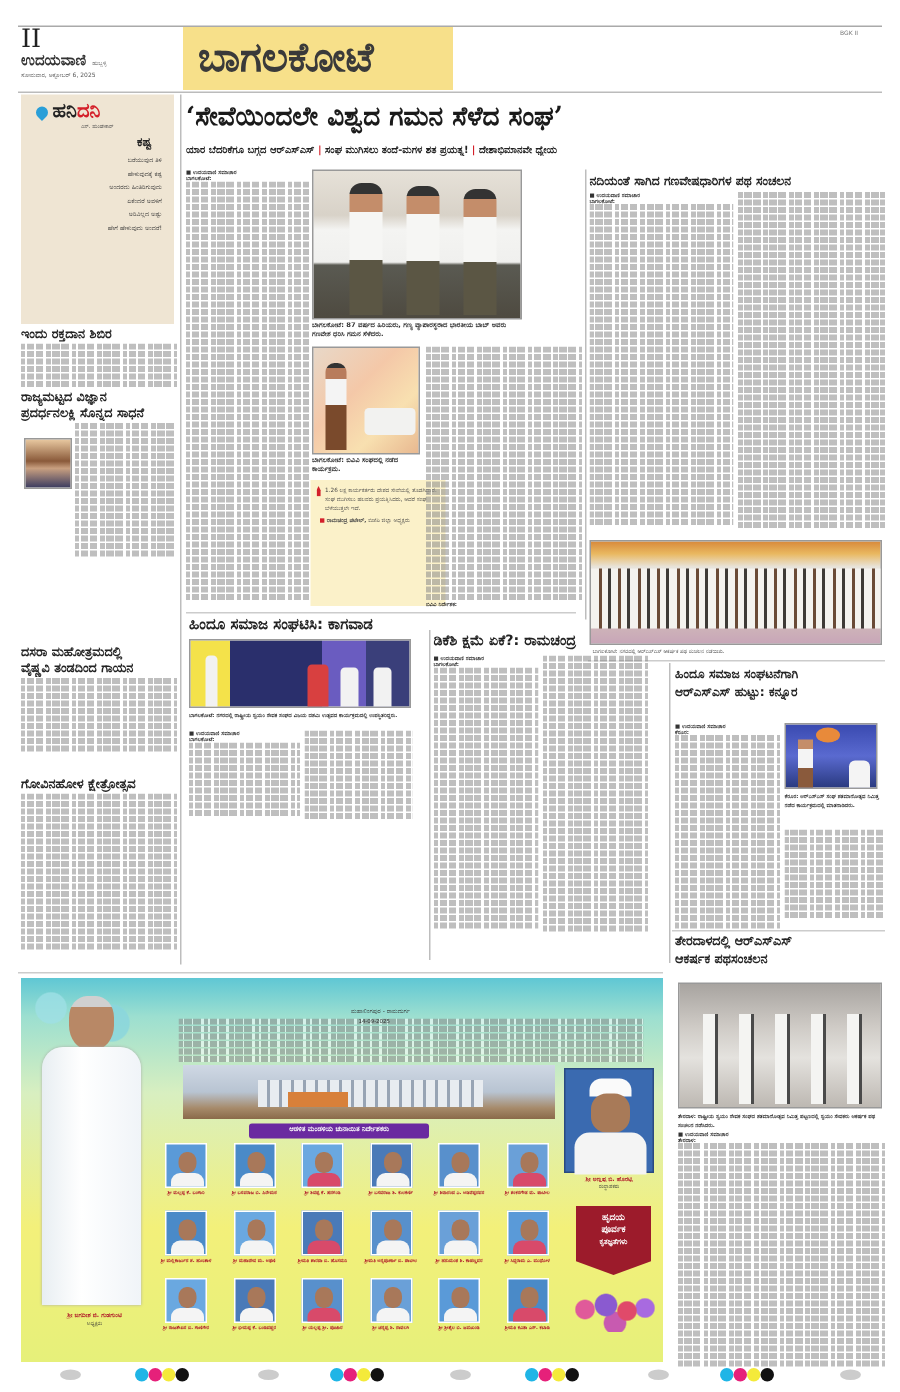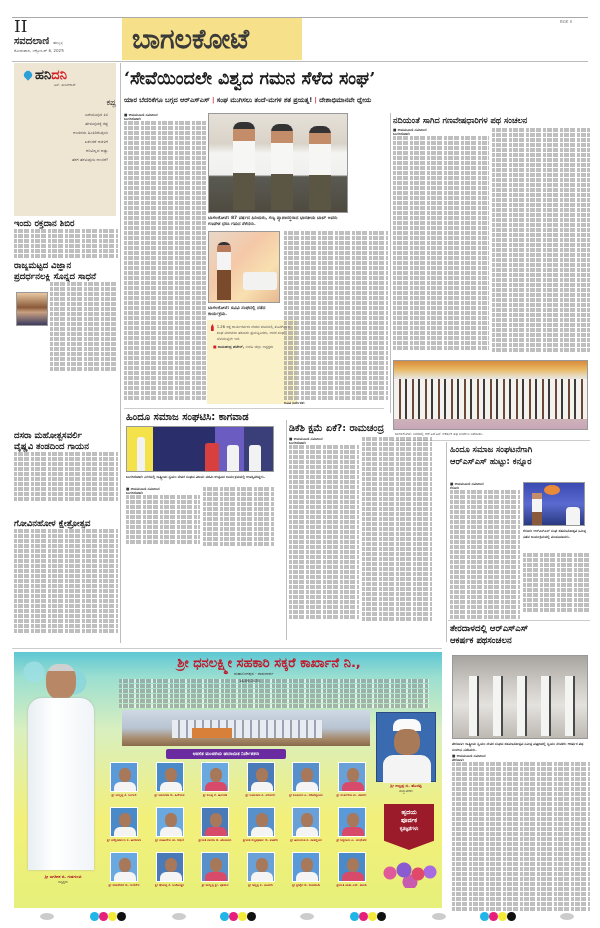--- a/index.html
+++ b/index.html
@@ -16,39 +16,39 @@
 .mark{position:absolute;width:9px;height:9px;border-radius:50%}
 .reg{position:absolute;width:14px;height:7px;border-radius:50%;background:#ccc}
 </style>
 </head>
 <body>
 
 <div class="hline" style="left:12px;top:17px;width:576px;background:#aaa"></div>
 <div class="abs" style="left:14px;top:18px;width:110px;height:42px">
   <div style="font-family:'DejaVu Serif',serif;font-size:17px;line-height:17px;color:#222">II</div>
   <div style="display:flex;align-items:baseline;gap:4px">
-    <span style="font-size:10px;font-weight:bold;color:#333">ಸವದಲಾಣಿ</span>
+    <span style="font-size:10px;font-weight:bold;color:#333">ಉದಯವಾಣಿ</span>
     <span style="font-size:4px;color:#555">ಹುಬ್ಬಳ್ಳಿ</span>
   </div>
   <div style="font-size:4px;color:#555;margin-top:1px">ಸೋಮವಾರ, ಅಕ್ಟೋಬರ್ 6, 2025</div>
 </div>
 <div class="abs" style="left:122px;top:18px;width:180px;height:42px;background:#f7e08a">
   <div style="font-size:27px;font-weight:bold;color:#3a3a3a;line-height:42px;padding-left:10px;white-space:nowrap">ಬಾಗಲಕೋಟೆ</div>
 </div>
 <div class="abs" style="left:560px;top:19px;font-size:4px;color:#777">BGK II</div>
 <div class="hline" style="left:12px;top:61px;width:576px;background:#bbb"></div>
 
 <div class="abs" style="left:14px;top:63px;width:102px;height:153px;background:#efe5d3">
   <div style="display:flex;align-items:center;padding:4px 0 0 10px">
     <span style="display:inline-block;width:8px;height:8px;background:#2a9fd8;border-radius:50% 50% 50% 0;transform:rotate(-45deg);margin-right:3px"></span>
     <span style="font-size:13px;font-weight:bold;color:#222">ಹನಿ</span>
     <span style="font-size:13px;font-weight:bold;color:#d4202a">ದನಿ</span>
   </div>
   <div style="font-size:3.5px;color:#444;padding-left:40px">ಎಸ್. ಹುಂಡೇಕಾರ್</div>
-  <div style="font-size:8px;font-weight:normal;text-align:right;padding-right:0;margin-top:11px">ಕಷ್ಟ</div>
+  <div style="font-size:8px;font-weight:bold;text-align:right;padding-right:15px;margin-top:4px">ಕಷ್ಟ</div>
   <div style="text-align:right;padding-right:8px;margin-top:2px">
     <div style="font-size:4.2px;line-height:9px;color:#333">ಬರೆಯುವುದ ತಿಳಿ</div>
     <div style="font-size:4.2px;line-height:9px;color:#333">ಹೇಳುವುದಕ್ಕೆ ಕಷ್ಟ</div>
     <div style="font-size:4.2px;line-height:9px;color:#333">ಅಂದರದು ಹಿಂತಿರಿಗುವುದು</div>
     <div style="font-size:4.2px;line-height:9px;color:#333">ಏಕೆಂದರೆ ಅವಳಿಗೆ</div>
     <div style="font-size:4.2px;line-height:9px;color:#333">ಅರಿವಿಲ್ಲದ ಅಷ್ಟು</div>
     <div style="font-size:4.2px;line-height:9px;color:#333">ಹೇಗೆ ಹೇಳುವುದು ಅಂದರೆ!</div>
   </div>
 </div>
 
@@ -82,21 +82,21 @@
       <span></span>
       <span></span>
       <span></span>
       <span></span>
       <span></span>
       <span></span>
       <span></span>
     </div>
 </div>
 <div class="abs" style="left:14px;top:430px;width:104px">
-  <div class="head" style="font-size:8.5px;line-height:11px">ದಸರಾ ಮಹೋತ್ಬಸವರ್ಲಿ</div>
+  <div class="head" style="font-size:8.5px;line-height:11px">ದಸರಾ ಮಹೋತ್ರಮದಲ್ಲಿ</div>
   <div class="head" style="font-size:8.5px;line-height:11px">ವೈಷ್ಣವಿ ತಂಡದಿಂದ ಗಾಯನ</div>
   <div class="txt" style="height:54px">
       <span></span>
       <span></span>
       <span></span>
       <span></span>
       <span></span>
       <span></span>
       <span></span>
       <span></span>
@@ -602,21 +602,20 @@
       <span></span>
       <span></span>
     </div>
 </div>
 
 <div class="hline" style="left:12px;top:648px;width:430px;background:#ccc"></div>
 <div class="abs" style="left:14px;top:652px;width:428px;height:256px;background:linear-gradient(180deg,#5fc7d4 0%,#9cdfd0 10%,#d8efc0 30%,#f3f07a 65%,#e6f07a 100%);overflow:hidden">
 
   <div style="position:absolute;left:0;top:0;width:90px;height:70px;background:radial-gradient(circle at 20px 20px,#9fe0e6 0 10px,transparent 11px),radial-gradient(circle at 60px 30px,#8ad6de 0 12px,transparent 13px);opacity:.8"></div>
 
-  <div style="position:absolute;left:90px;top:3px;width:330px;font-size:13px;font-weight:bold;color:#c0182a;white-space:nowrap;text-align:center">ಶ್ರೀ ಧನಲಕ್ಷ್ಮೀ ಸಹಕಾರಿ ಸಕ್ಕರೆ ಕಾರ್ಖಾನೆ ನಿ.,</div>
   <div style="position:absolute;left:220px;top:19px;font-size:4px;color:#333">ಮಹಾಲಿಂಗಪುರ - ರಾಮದುರ್ಗ</div>
 
   <div style="position:absolute;left:105px;top:27px;width:310px">
     <div class="txt" style="height:34px">
         <span></span>
         <span></span>
         <span></span>
         <span></span>
         <span></span>
         <span></span>

